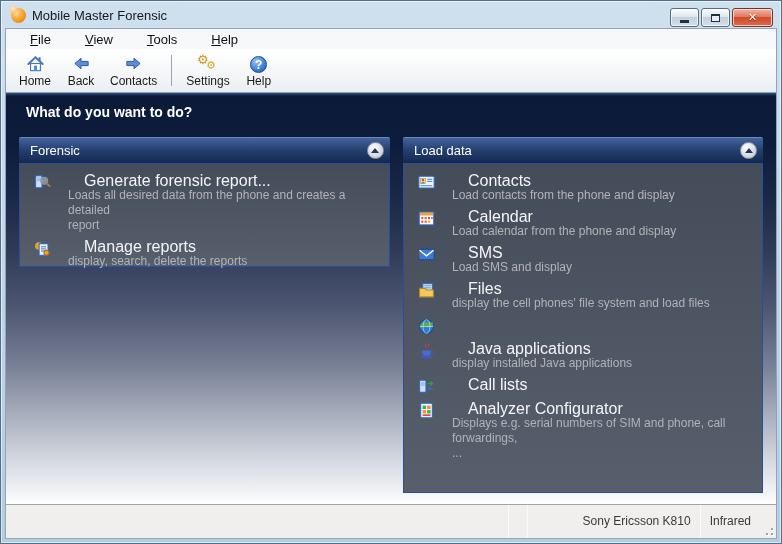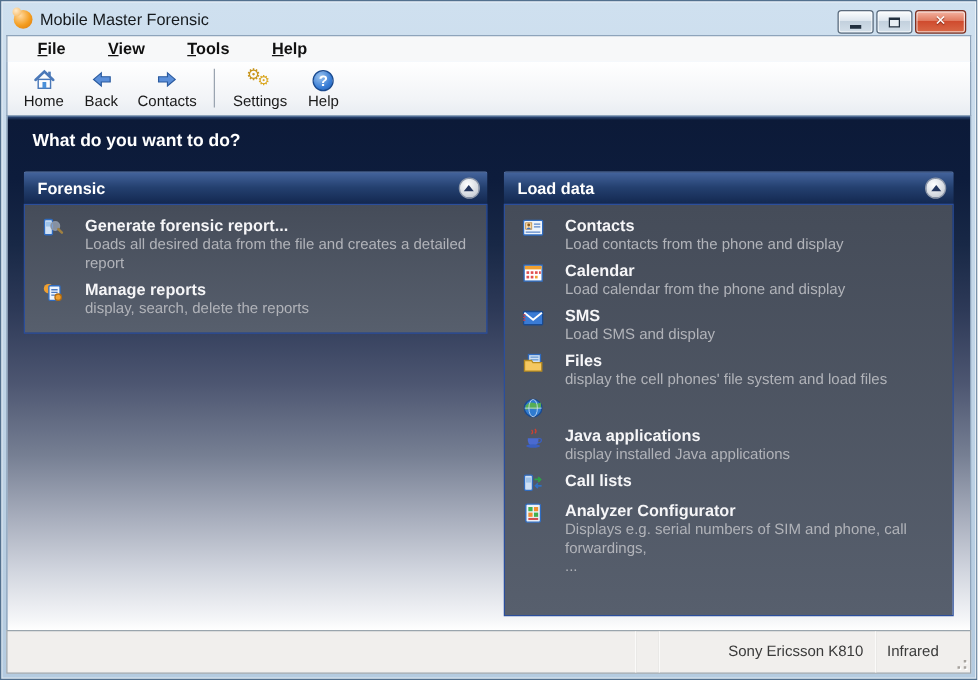--- a/index.html
+++ b/index.html
@@ -30,21 +30,21 @@
     box-shadow:inset 0 0 0 1px rgba(255,255,255,.7); }
   .win-btn.close { width:41px; border-color:#7e3021;
     background:linear-gradient(#f4b5a4,#e07a5f 45%,#cf4a2d 46%,#d96947);
     color:#fff; }
   .glyph-min { width:9px; height:3px; background:#22303f; margin-top:7px; }
   .glyph-max { width:9px; height:8px; border:1px solid #22303f; border-top-width:2px; background:#e8eef4; }
   .glyph-close { color:#fff; font-size:11px; font-weight:bold; text-shadow:0 1px 1px #7a2415; line-height:1; }
 
   
   .menubar { height:21px; background:#f7f8f9; border:1px solid #8ea4bb; border-bottom:none;
-    display:flex; align-items:flex-start; padding-left:14px;font-weight:bold; }
+    display:flex; align-items:flex-end; padding-left:14px; }
   .menu-item { padding:2px 10px; margin-right:14px; color:#111; font-size:13px; cursor:pointer; }
   .menu-item u { text-decoration:underline; }
 
   
   .toolbar { height:45px; background:linear-gradient(#ffffff,#f2f4f7 70%,#e9edf2);
     border:1px solid #8ea4bb; border-top:none; display:flex; align-items:stretch; padding:2px 0 2px 6px; }
   .tool-btn { min-width:46px; padding:1px 6px; display:flex; flex-direction:column; align-items:center;
     justify-content:center; gap:1px; color:#1a1a1a; font-size:12px; cursor:pointer; border-radius:3px; }
   .tool-sep { width:1px; background:#9aa4b0; margin:4px 8px; }
   .tb-icon { height:20px; display:flex; align-items:flex-end; justify-content:center; }
@@ -67,36 +67,36 @@
 
   .panels { display:flex; justify-content:space-between; padding:0 13px; margin-top:17px; gap:13px; }
   .panel { display:flex; flex-direction:column; }
   .panel.left { width:373px; }
   .panel.right { width:362px; }
 
   .panel-header { height:26px; border-radius:2px 2px 0 0;
     background:linear-gradient(#43639c, #24406f 48%, #132850);
     border-top:1px solid #6b89bd;
     display:flex; align-items:center; justify-content:space-between; padding:0 6px 0 11px; }
-  .panel-title { color:#ffffff; font-weight:bold; font-size:13px;text-align:right; }
+  .panel-title { color:#ffffff; font-weight:normal; font-size:13px;text-align:right; }
   .collapse-btn { width:17px; height:17px; border-radius:50%;
     background:radial-gradient(circle at 40% 32%, #ffffff, #d9dde3 55%, #b9bfc9);
     border:1px solid #8d97a9; display:flex; align-items:center; justify-content:center; cursor:pointer; }
   .collapse-tri { width:0; height:0; border-left:4px solid transparent; border-right:4px solid transparent;
     border-bottom:5px solid #24365e; margin-top:-1px; }
 
   .panel-box { border:1px solid #2b4e9b; background:linear-gradient(#454c59,#575f6d); padding:9px 8px 4px 10px; }
   .panel.left .panel-box { height:104px; }
   .panel.right .panel-box { height:330px; }
 
   .hd-item { display:flex; margin-bottom:6px; }
   .hd-icon { width:24px; flex:none; margin:1px 10px 0 4px; }
   .hd-icon svg { width:17px; height:17px; display:block; }
   .hd-text { flex:1; }
-  .hd-title { color:#f5f5f7; font-weight:bold; font-size:13px; line-height:15px; cursor:pointer; }
+  .hd-title { color:#f5f5f7; font-weight:normal; font-size:16px; line-height:15px; cursor:pointer;margin-left:16px; }
   .hd-desc { color:#b1b3b9; font-size:12px; line-height:15px; white-space:pre-line; }
 
   
   .statusbar { height:36px; background:#f1efed; border:1px solid #9aa5ad;
     display:flex; align-items:stretch; color:#3a3a3a; font-size:12px; }
   .sb-fill { flex:1; }
   .sb-sep { width:1px; background:#c2beba; border-right:1px solid #fbfaf9; }
   .sb-cell { display:flex; align-items:center; padding:0 9px; }
   .sb-cell.small { width:18px; padding:0; }
   .sb-grip { width:16px; position:relative; cursor:nwse-resize; }
@@ -194,21 +194,21 @@
               <span class="hd-icon">
                 <svg viewBox="0 0 16 16">
                   <rect x="1.5" y="1.5" width="6" height="11.5" rx="1" fill="#cfe0f4" stroke="#2f6bbf"></rect>
                   <rect x="2.6" y="3.2" width="3.8" height="3.6" fill="#9fc4ea"></rect>
                   <circle cx="9.6" cy="6.4" r="3.1" fill="rgba(210,225,245,.45)" stroke="#8a94a5" stroke-width="1.3"></circle>
                   <line x1="11.9" y1="8.7" x2="14.6" y2="11.4" stroke="#a08040" stroke-width="1.9" stroke-linecap="round"></line>
                 </svg>
               </span>
               <div class="hd-text">
                 <div class="hd-title">Generate forensic report...</div>
-                <div class="hd-desc">Loads all desired data from the file and creates a detailed
+                <div class="hd-desc">Loads all desired data from the phone and creates a detailed
 report</div>
               </div>
             </div>
             <div class="hd-item">
               <span class="hd-icon">
                 <svg viewBox="0 0 16 16">
                   <circle cx="4.6" cy="5.6" r="3.6" fill="#f0a030"></circle>
                   <rect x="4.8" y="3.4" width="8.4" height="11" rx="0.8" fill="#eef4fb" stroke="#2f6bbf"></rect>
                   <line x1="6.6" y1="6.4" x2="11.4" y2="6.4" stroke="#4a78c0"></line>
                   <line x1="6.6" y1="8.4" x2="11.4" y2="8.4" stroke="#4a78c0"></line>

